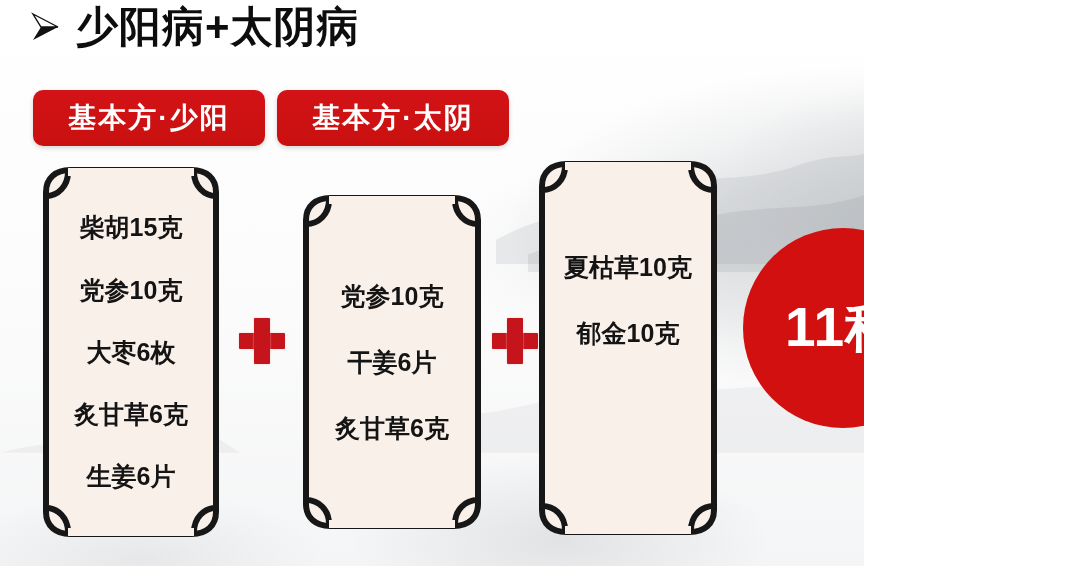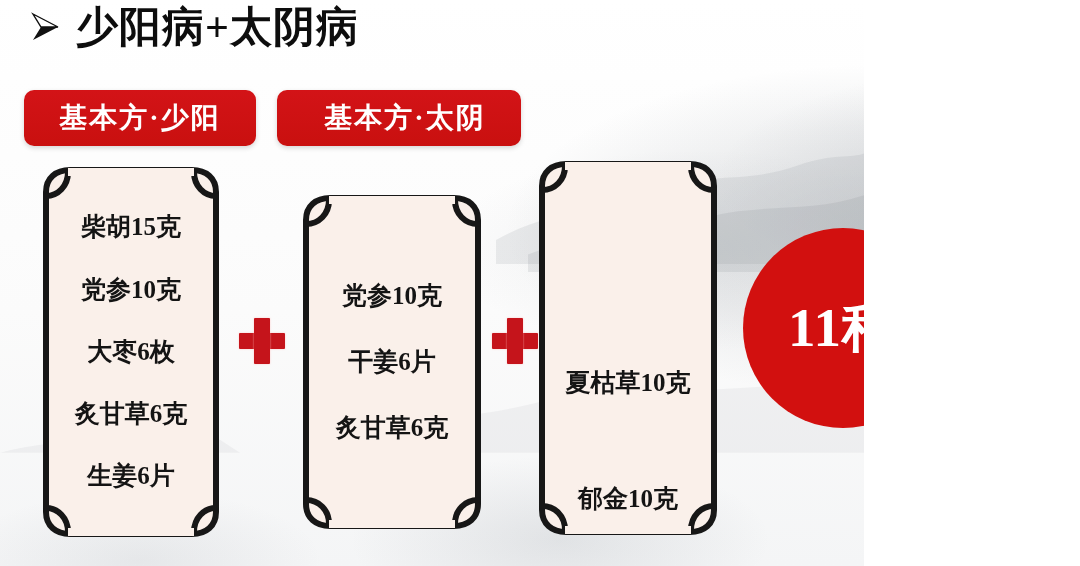--- a/index.html
+++ b/index.html
@@ -6,21 +6,21 @@
     margin: 0;
     padding: 0;
     background: #ffffff;
   }
   #slide {
     position: relative;
     width: 864px;
     height: 566px;
     overflow: hidden;
     background: #14b8a6;
-    font-family: Liberation Serif, serif;
+    font-family: Liberation Sans, sans-serif;
   }
 
   
   .bg-layer {
     position: absolute;
     inset: 0;
     pointer-events: none;
   }
   .bg-wash {
     position: absolute;
@@ -72,22 +72,22 @@
     box-shadow: 0 2px 5px rgba(0,0,0,0.16);
     display: flex;
     align-items: center;
     justify-content: center;
     color: #ffffff;
     font-size: 28px;
     font-weight: bold;
     letter-spacing: 2px;
     white-space: nowrap;
   }
-  #pill-0 { left: 24px;  top: 90px; width: 232px; }
-  #pill-1 { left: 277px; top: 90px; width: 232px; padding-left: 12px; }
+  #pill-0 { left: 33px;  top: 90px; width: 232px; }
+  #pill-1 { left: 277px; top: 90px; width: 232px; }
   #pill-2 { left: 545px; top: 90px; width: 176px; }
 
   
   .card {
     position: absolute;
     color: #121212;
   }
   .card svg {
     position: absolute;
     inset: 0;
@@ -110,21 +110,21 @@
     color: #141414;
     white-space: nowrap;
     line-height: 1.05;
   }
   #card-0 { left: 42px;  top: 166px; width: 178px; height: 372px; }
   #card-1 { left: 302px; top: 192px; width: 180px; height: 340px; }
   #card-2 { left: 538px; top: 158px; width: 180px; height: 380px; }
 
   #card-0 .card-list { gap: 36px; }
   #card-1 .card-list { gap: 40px; }
-  #card-2 .card-list { gap: 90px; justify-content: flex-end; padding-top: 96px; }
+  #card-2 .card-list { gap: 40px; justify-content: flex-start; padding-top: 96px; }
 
   
   .plus {
     position: absolute;
     width: 46px; height: 46px;
   }
   .plus::before, .plus::after {
     content: "";
     position: absolute;
     background: #c5141b;

